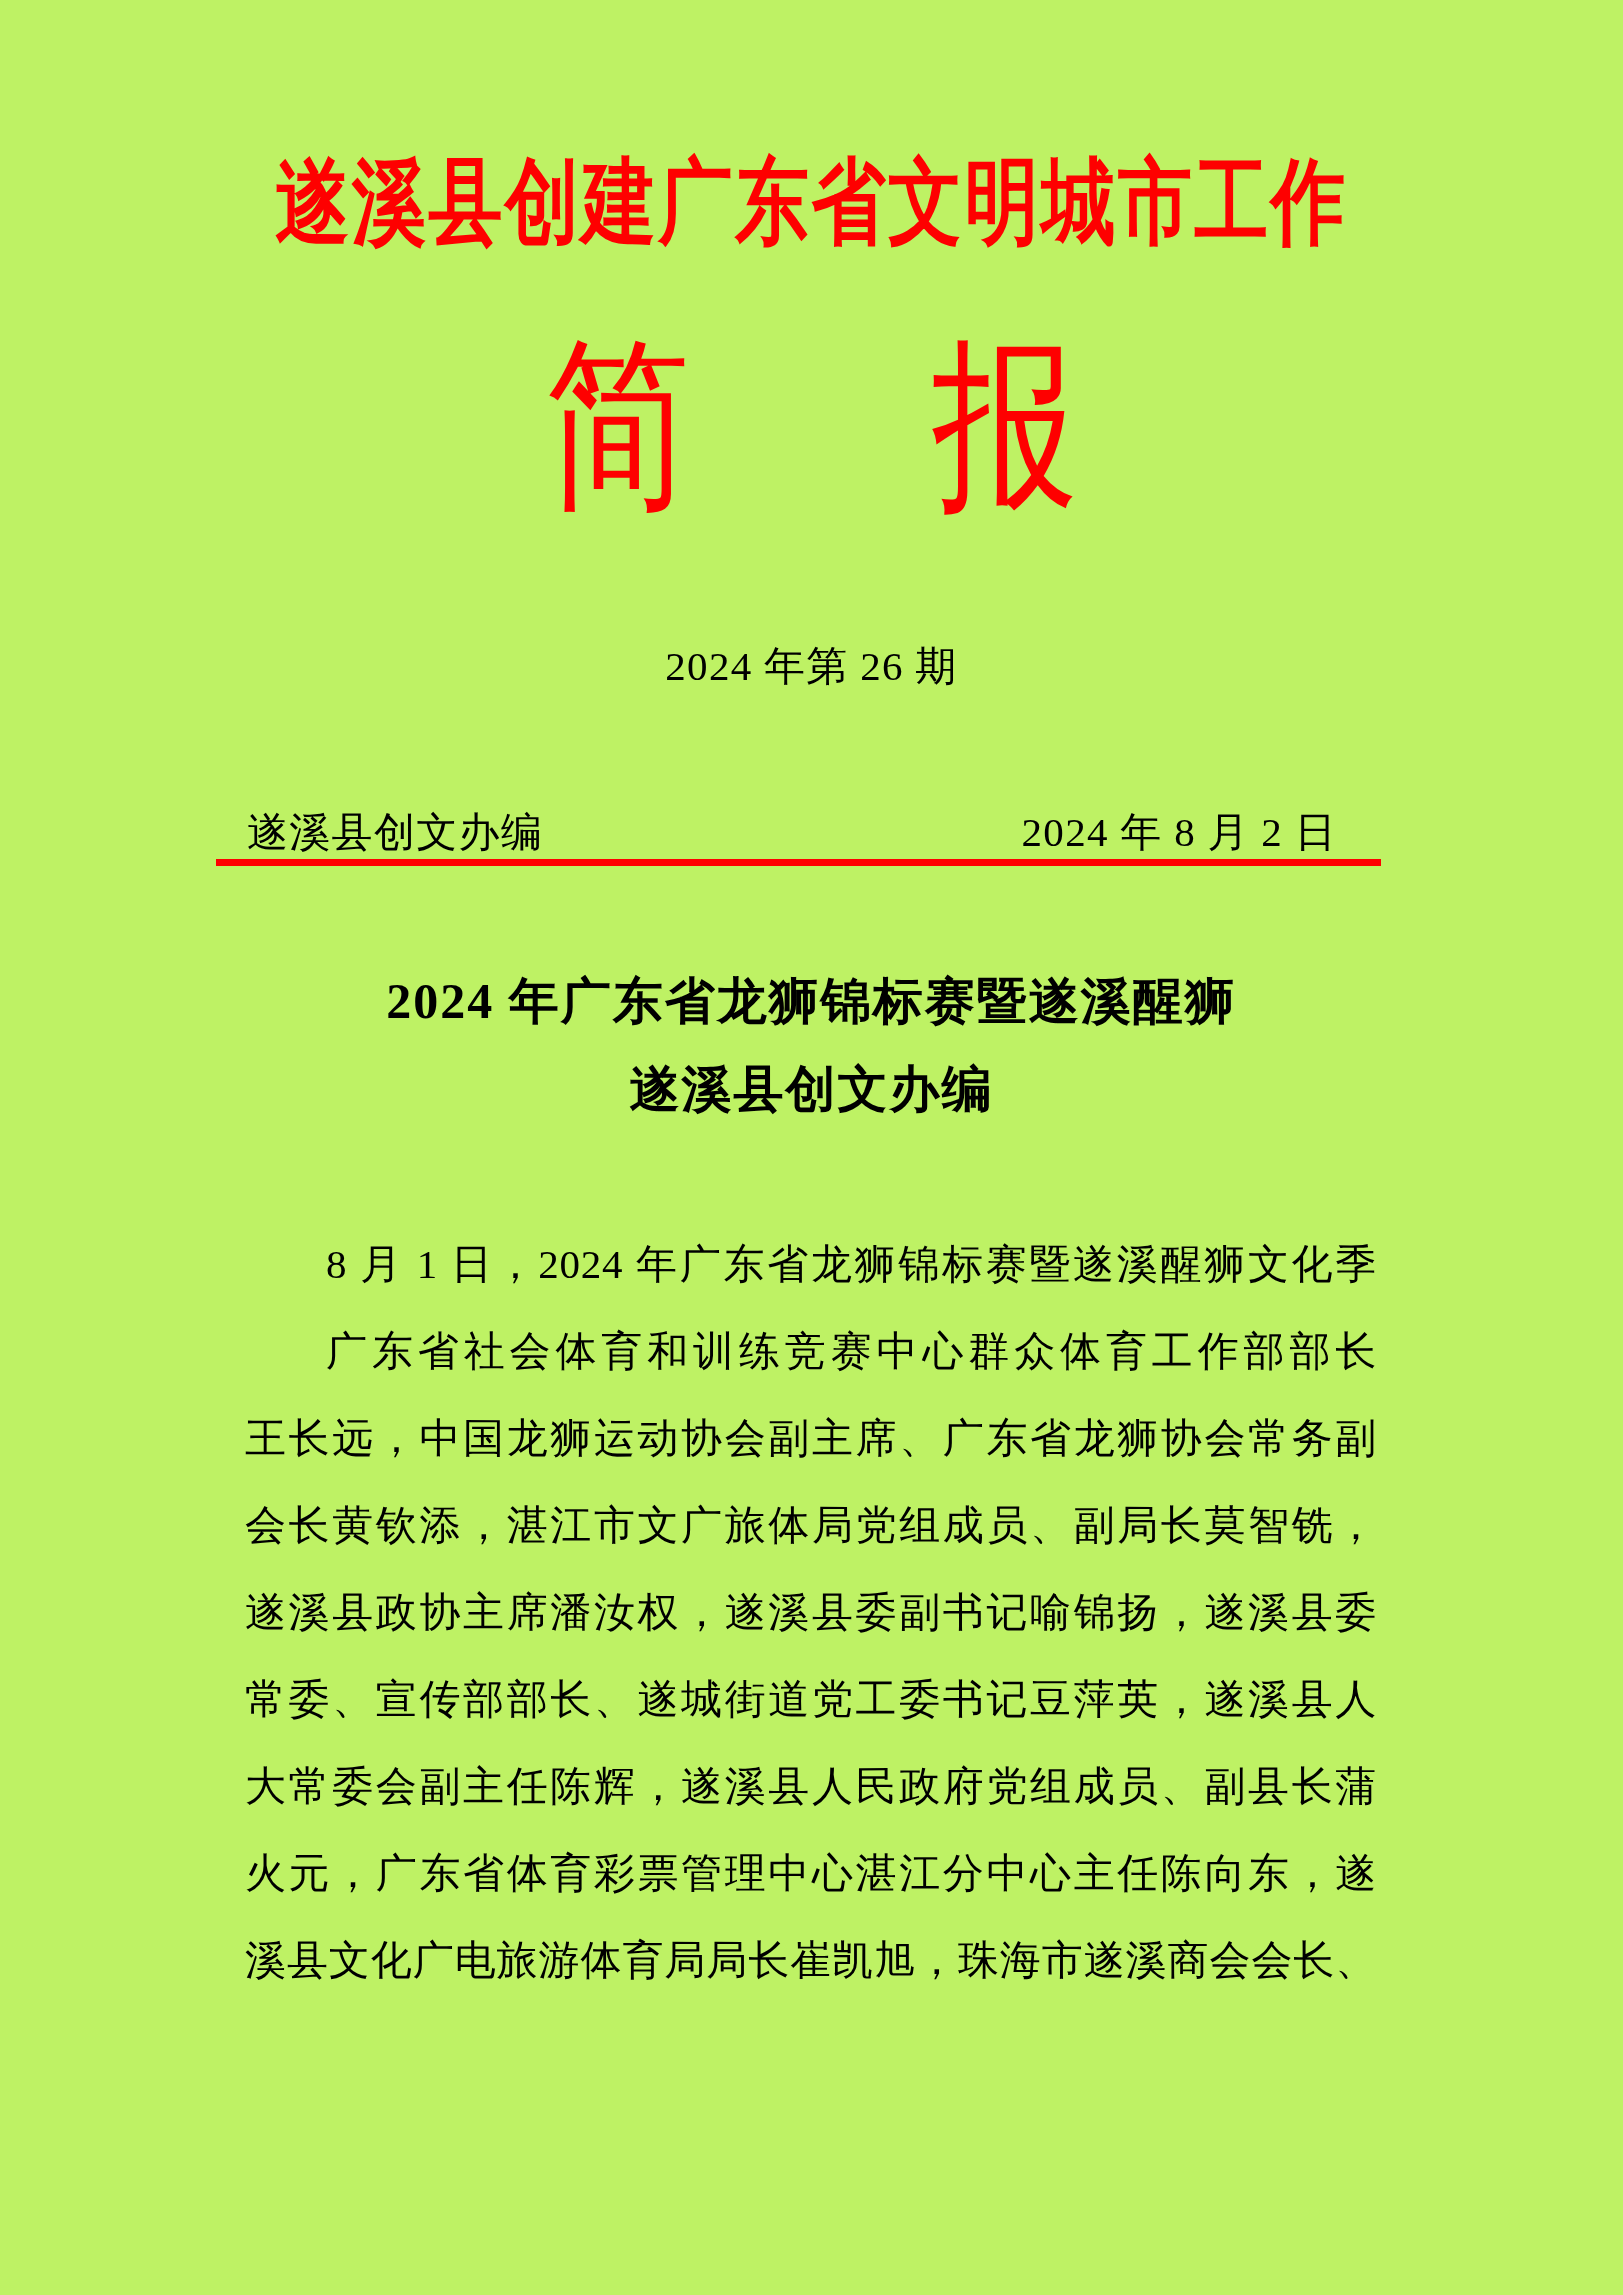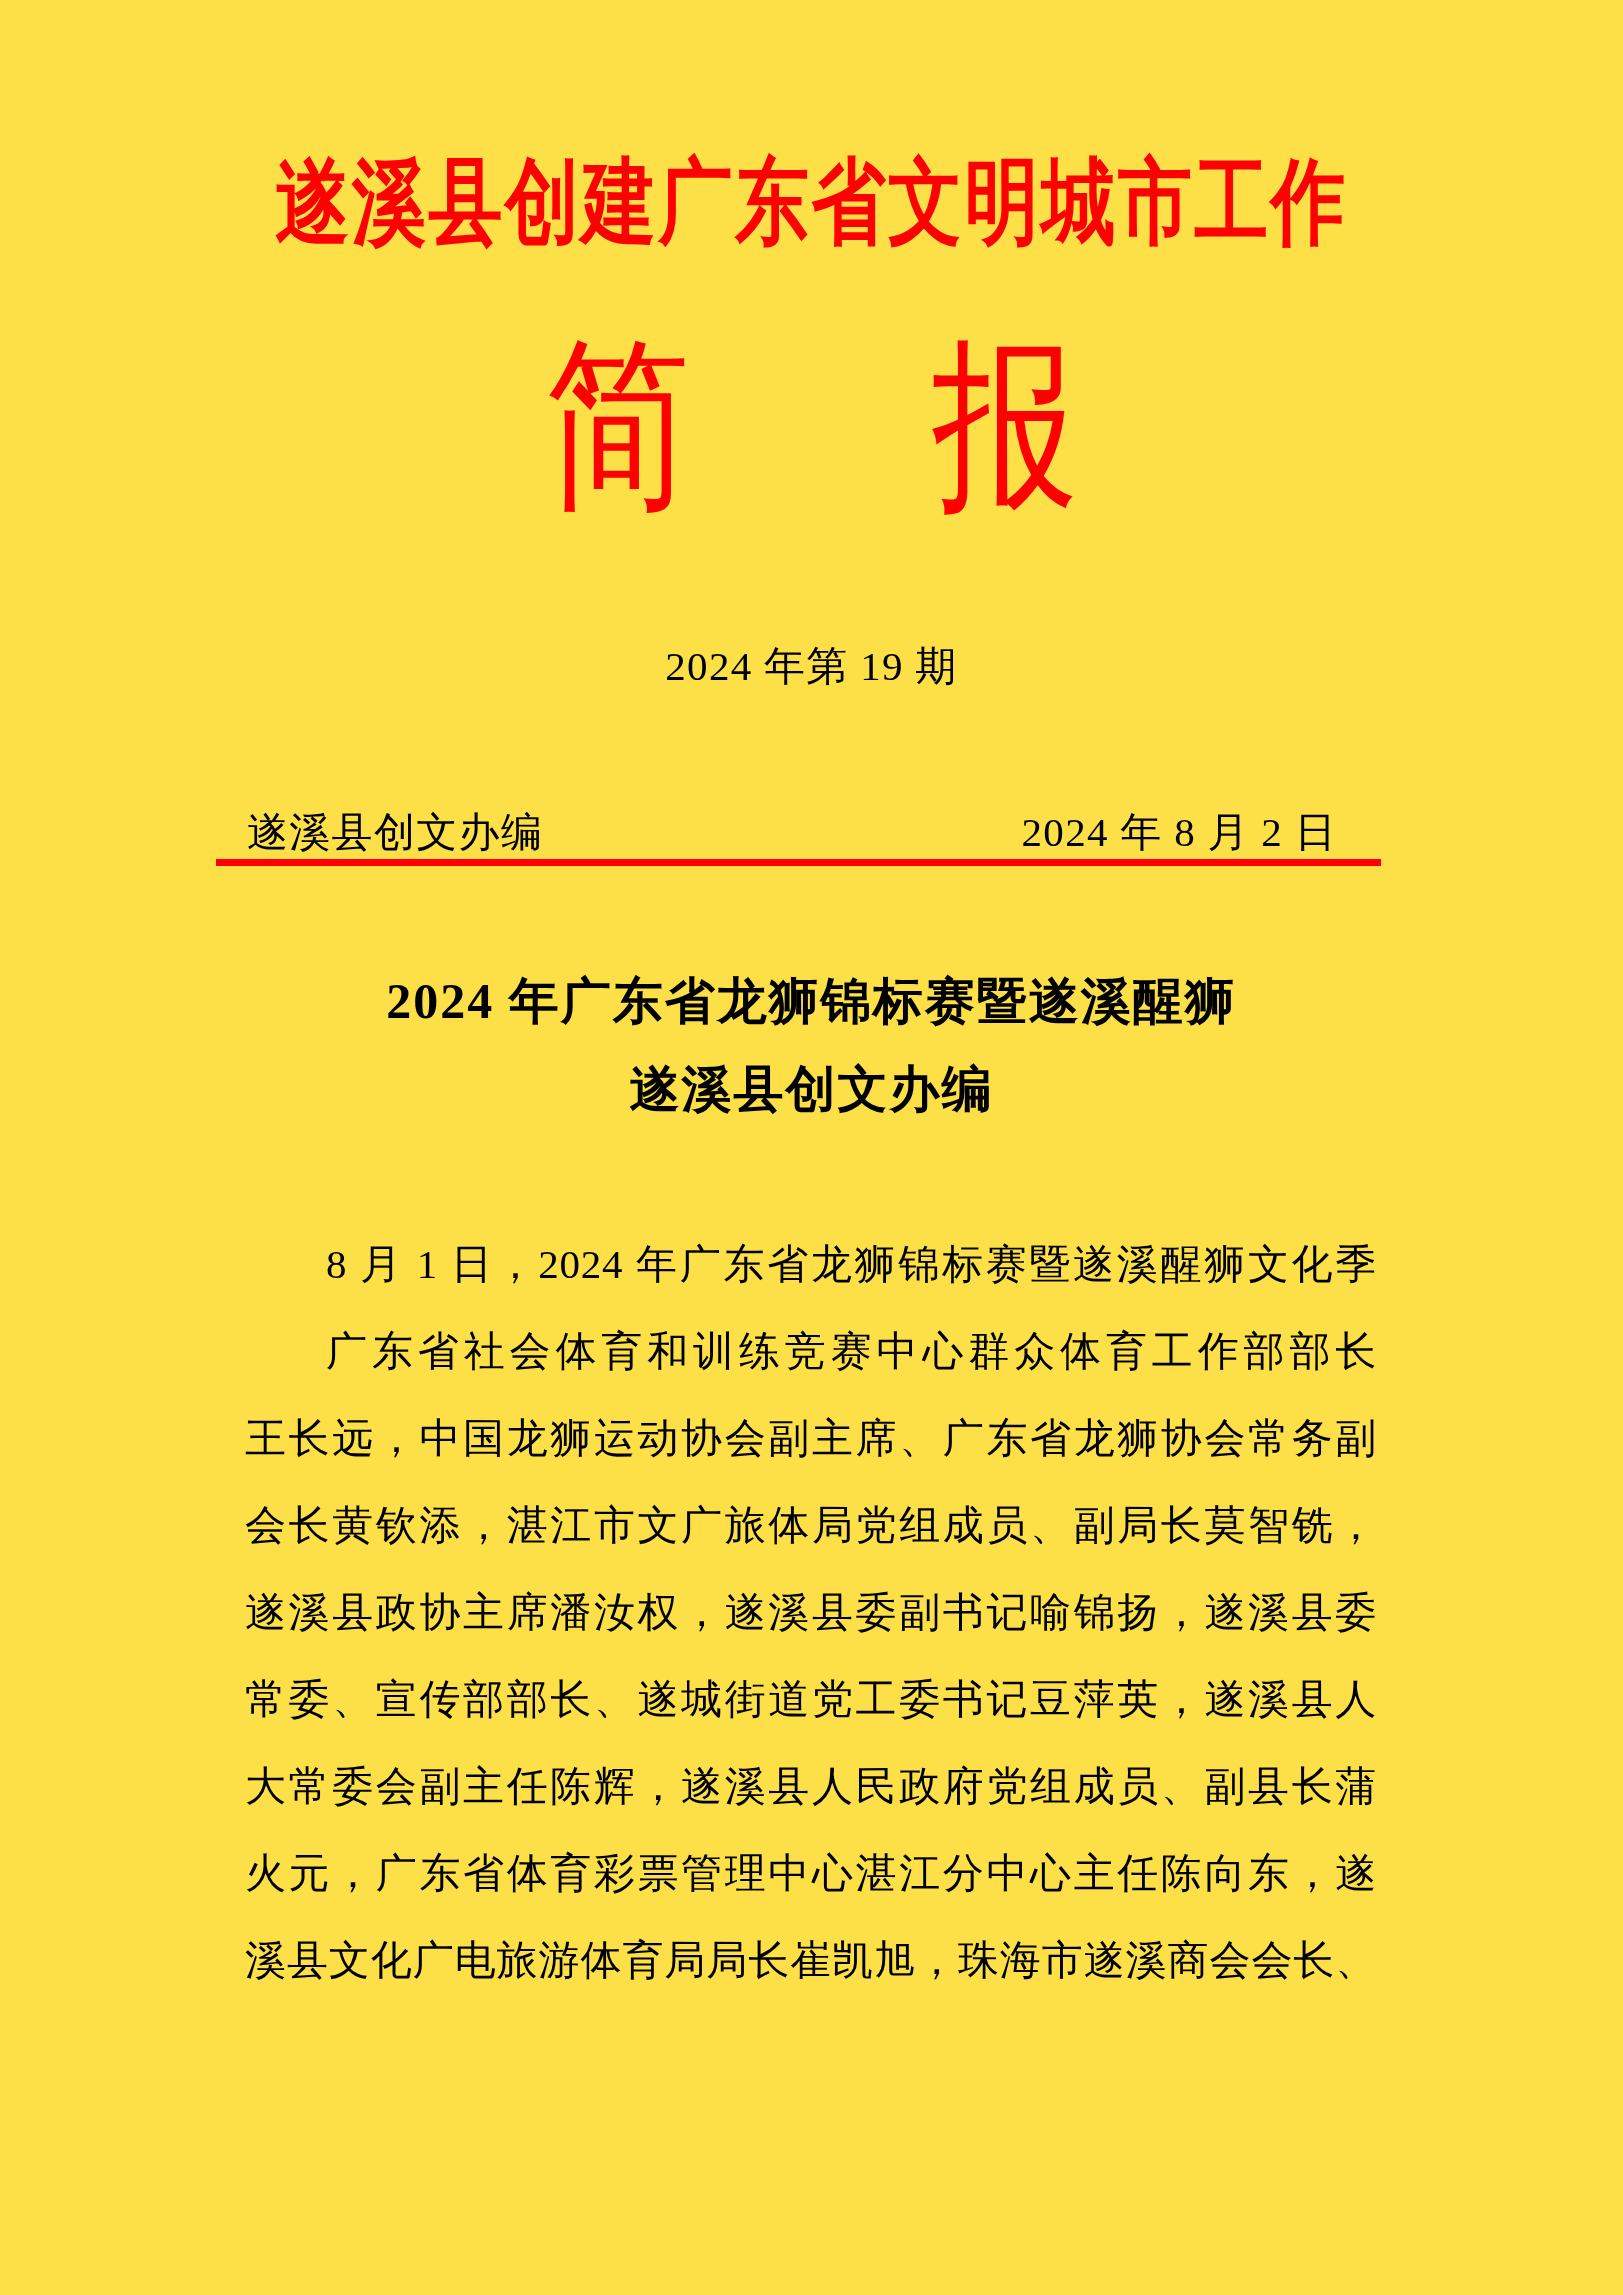--- a/index.html
+++ b/index.html
@@ -4,21 +4,21 @@
 <style>
   html, body {
     margin: 0;
     padding: 0;
     background: #ffffff;
   }
   .page {
     position: relative;
     width: 1623px;
     height: 2295px;
-    background: #fde047;
+    background: #bef264;
     overflow: hidden;
     font-family: "Liberation Serif", "DejaVu Serif", serif;
     color: #000000;
   }
 
   
   .masthead-title {
     position: absolute;
     top: 155px;
     left: 0;
@@ -130,21 +130,21 @@
 
   <div class="masthead-title">
     <span class="stretch">遂溪县创建广东省文明城市工作</span>
   </div>
 
   <div class="masthead-big">
     <span class="big-char">简</span>
     <span class="big-char">报</span>
   </div>
 
-  <div class="issue-line">2024 年第 19 期</div>
+  <div class="issue-line">2024 年第 26 期</div>
 
   <div class="byline-row">
     <span class="editor">遂溪县创文办编</span>
     <span class="date">2024 年 8 月 2 日</span>
   </div>
 
   <div class="red-rule"></div>
 
   <div class="article-title">
     <div>2024 年广东省龙狮锦标赛暨遂溪醒狮</div>

